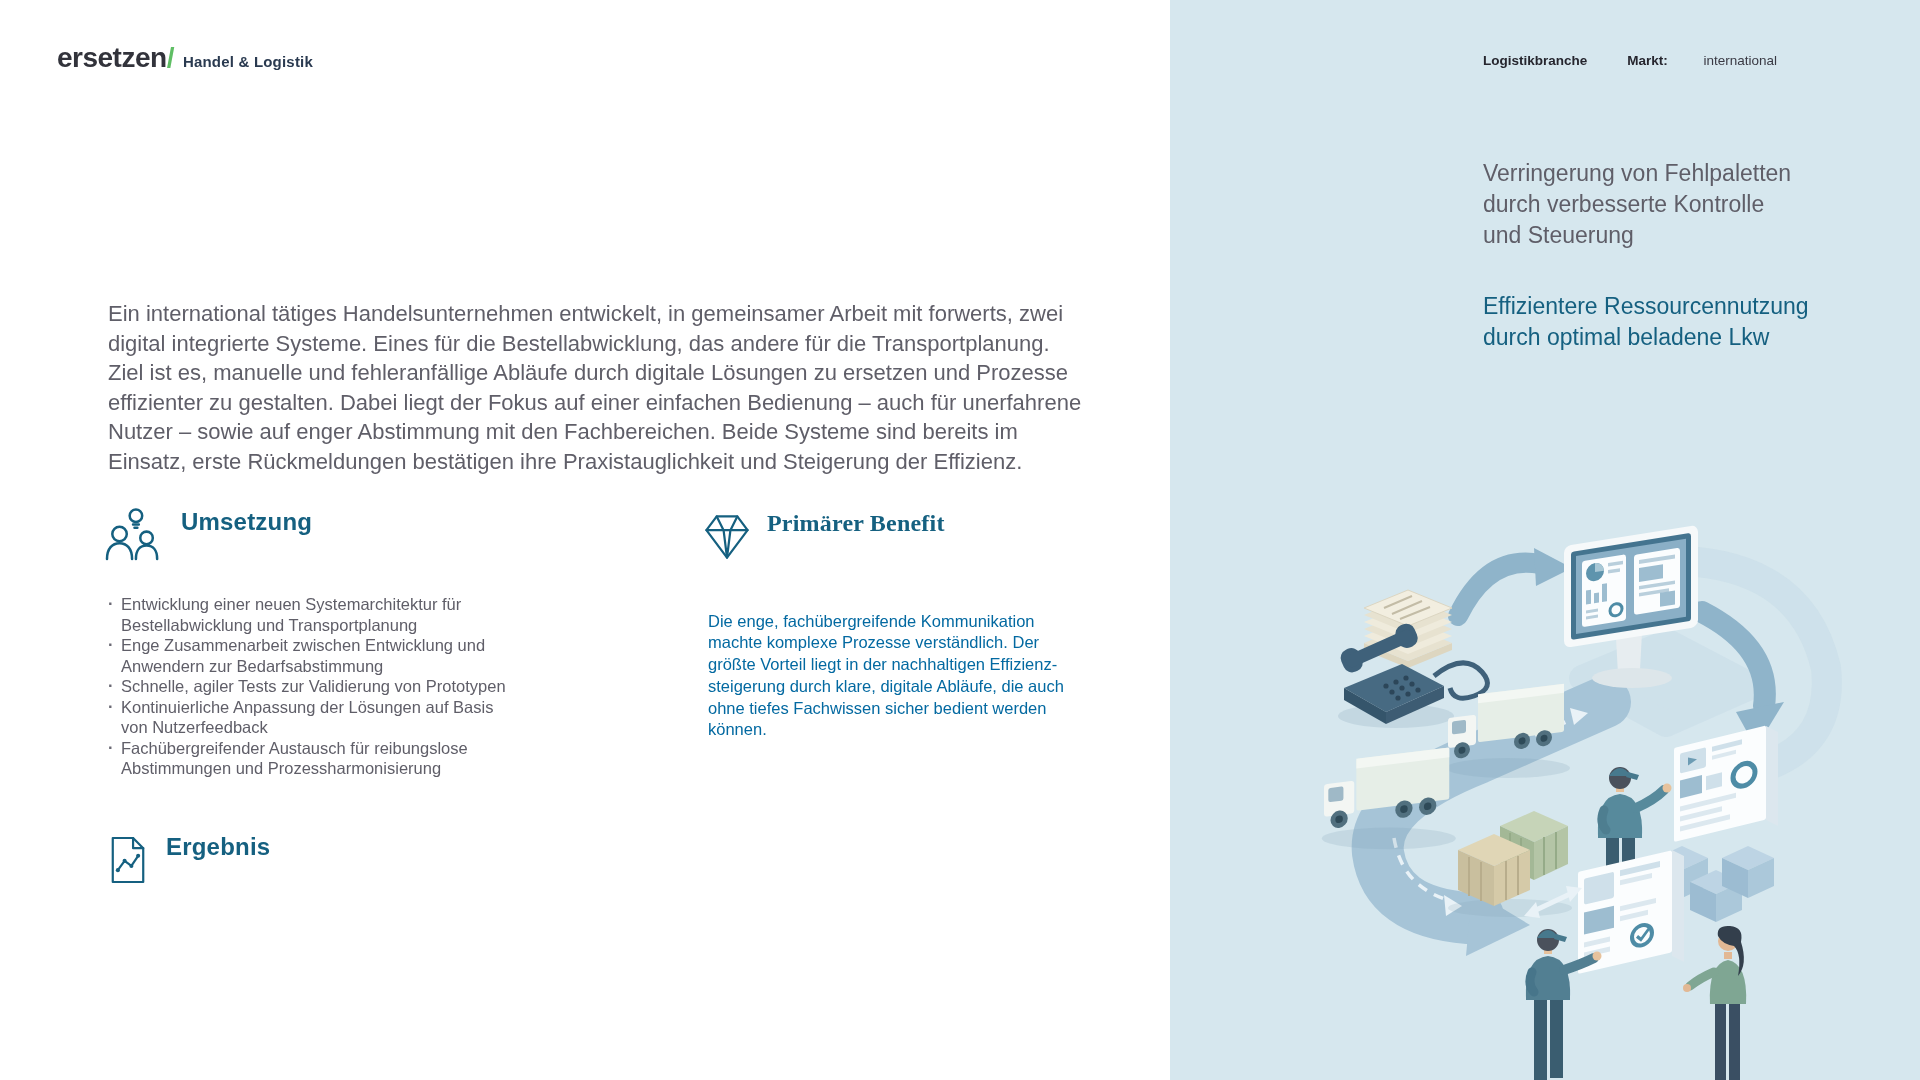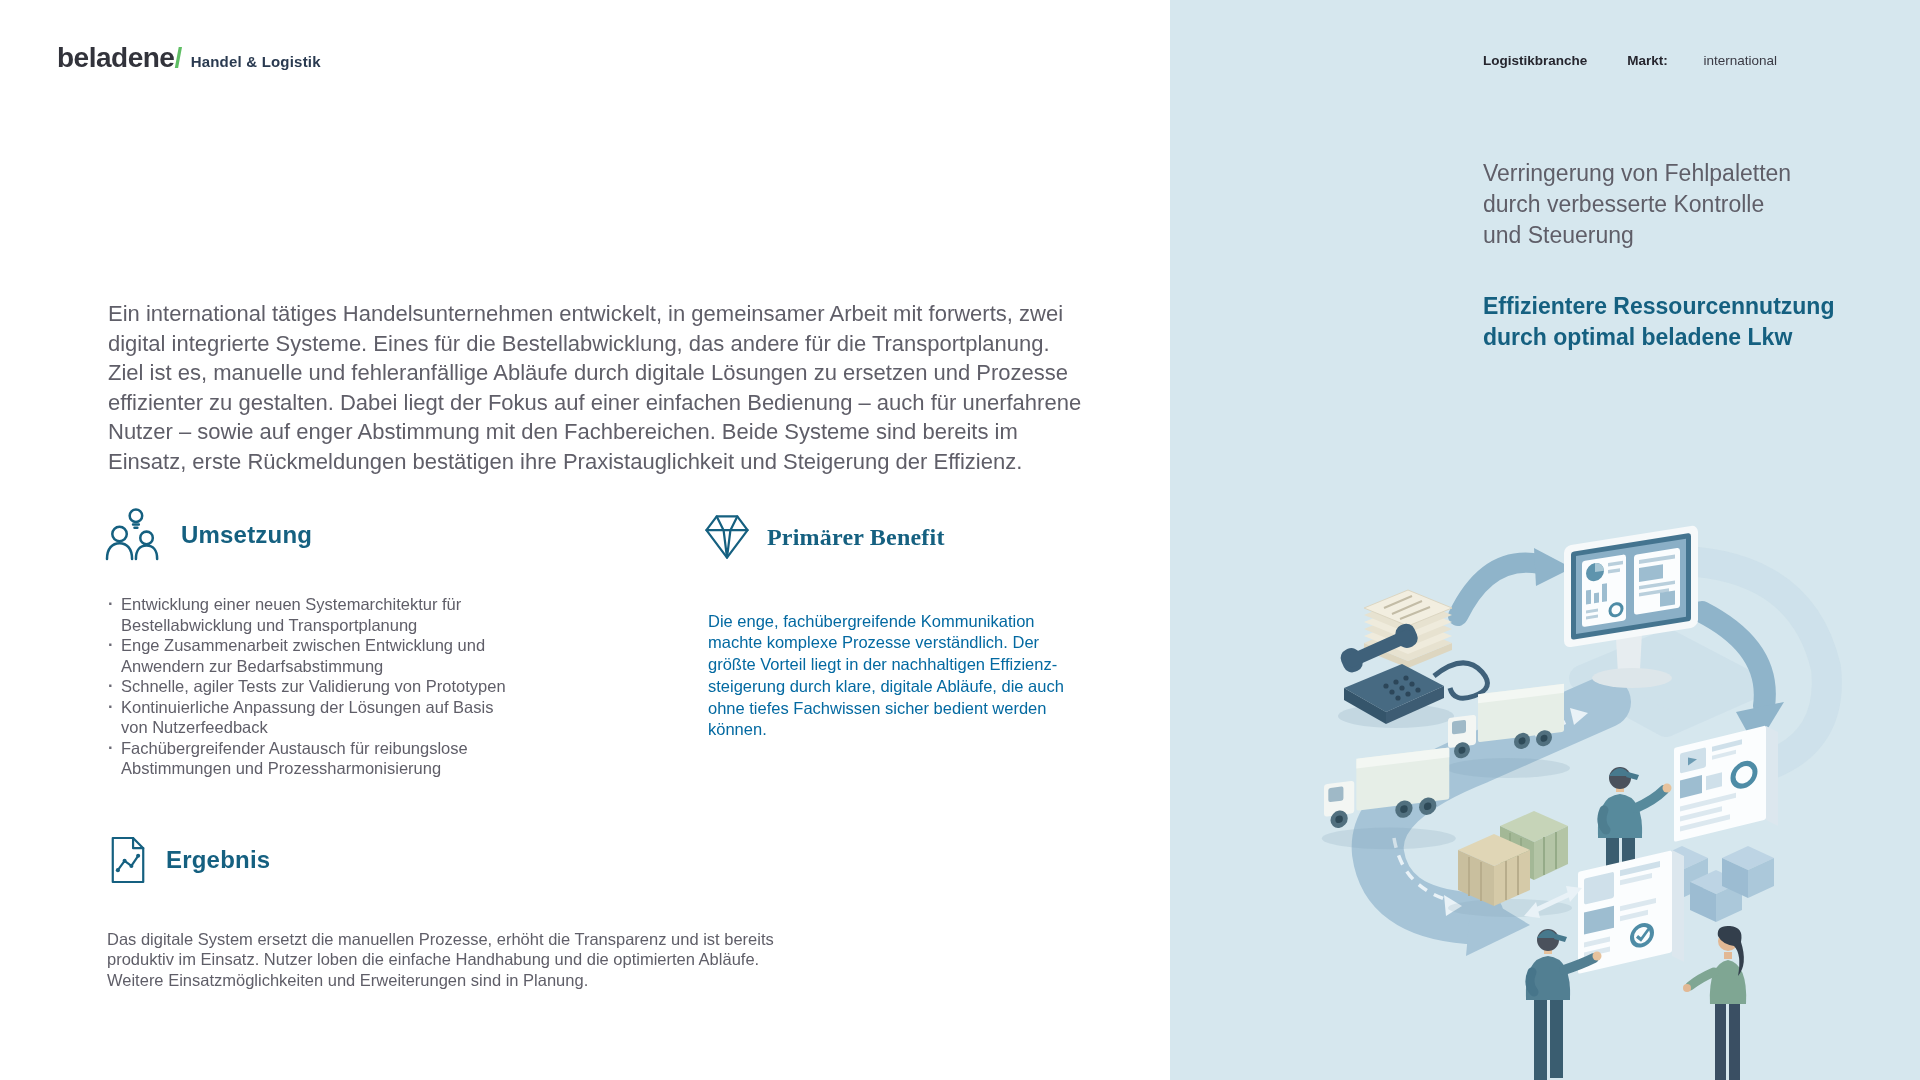--- a/index.html
+++ b/index.html
@@ -15,53 +15,53 @@
   .meta{position:absolute;left:1483px;top:53px;display:flex;gap:40px;font-size:13.5px;color:#26262e;}
   .meta .b{font-weight:700;}
   .meta .v{font-weight:400;color:#3a3a44;padding-left:32px;}
 
   
   .headline{position:absolute;left:108px;top:150px;font-size:34px;line-height:46px;font-weight:500;
             color:#156080;white-space:pre-line;letter-spacing:0.2px;}
   .intro{position:absolute;left:108px;top:277px;font-size:22px;line-height:29.5px;color:#5f5e68;
          white-space:pre-line;}
 
-  .section-header{position:absolute;display:flex;align-items:center;gap:16px;}
+  .section-header{position:absolute;display:flex;align-items:flex-start;gap:16px;}
   .section-title{font-size:24px;font-weight:700;color:#156080;letter-spacing:0.2px;}
   .sh-umsetzung{left:103px;top:508px;}
   .sh-benefit{left:703px;top:510px;font-family:Liberation Serif, serif;}
   .sh-ergebnis{left:106px;top:833px;}
 
   .bullets{position:absolute;left:107px;top:594px;font-size:16.5px;line-height:20.5px;color:#5f5e68;}
   .bullet-item{position:relative;padding-left:14px;white-space:pre-line;}
   .bullet-item::before{content:"·";position:absolute;left:1px;top:-1px;font-weight:700;color:#6a6974;}
 
   .benefit-text{position:absolute;left:708px;top:594px;font-size:16.5px;line-height:21.8px;
                 color:#0369a1;white-space:pre-line;}
   .ergebnis-text{position:absolute;left:107px;top:912px;font-size:16.5px;line-height:20.5px;
                  color:#5f5e68;white-space:pre-line;}
 
   
   .highlight{position:absolute;left:1483px;font-size:23px;line-height:31px;color:#5f5e68;
              white-space:pre-line;}
-  .highlight.em{font-weight:700;color:#156080;}
+  .highlight.em{font-weight:400;color:#156080;}
   .hl-1{top:158px;} .hl-2{top:291px;} .hl-3{top:394px;}
 
   .illustration{position:absolute;left:1320px;top:520px;width:600px;height:560px;}
   .icon-svg{display:block;}
 </style>
 </head>
 <body>
 
 <div class="page">
 
   <div class="right-panel"></div>
 
   <div class="logo">
-    <span class="logo-main"><span>beladene</span><span class="logo-slash">/</span></span>
+    <span class="logo-main"><span>ersetzen</span><span class="logo-slash">/</span></span>
     <span class="logo-sub">Handel &amp; Logistik</span>
   </div>
 
   <div class="meta">
     <span class="b">Logistikbranche</span>
     <span><span class="b">Markt:</span> <span class="v">international</span></span>
   </div>
 
   <p class="intro">Ein international tätiges Handelsunternehmen entwickelt, in gemeinsamer Arbeit mit forwerts, zwei
 digital integrierte Systeme. Eines für die Bestellabwicklung, das andere für die Transportplanung.
@@ -120,23 +120,20 @@
       </g>
       <g fill="#156080">
         <circle cx="14" cy="42" r="2.4"></circle>
           <circle cx="22" cy="31" r="2.4"></circle>
         <circle cx="30" cy="37" r="2.4"></circle>
           <circle cx="38" cy="25" r="2.4"></circle>
       </g>
     </svg>
     <span class="section-title">Ergebnis</span>
   </div>
-  <p class="ergebnis-text">Das digitale System ersetzt die manuellen Prozesse, erhöht die Transparenz und ist bereits
-produktiv im Einsatz. Nutzer loben die einfache Handhabung und die optimierten Abläufe.
-Weitere Einsatzmöglichkeiten und Erweiterungen sind in Planung.</p>
 
   <div class="highlight hl-1">Verringerung von Fehlpaletten
 durch verbesserte Kontrolle
 und Steuerung</div>
   <div class="highlight hl-2 em">Effizientere Ressourcennutzung
 durch optimal beladene Lkw</div>
 
   <svg class="illustration" viewBox="0 0 600 560">
 
     <path d="M262,158 L348,122 L432,166 L346,204 Z" fill="#c9dde8" stroke="#c9dde8" stroke-width="26" stroke-linejoin="round" opacity="0.55"></path>

